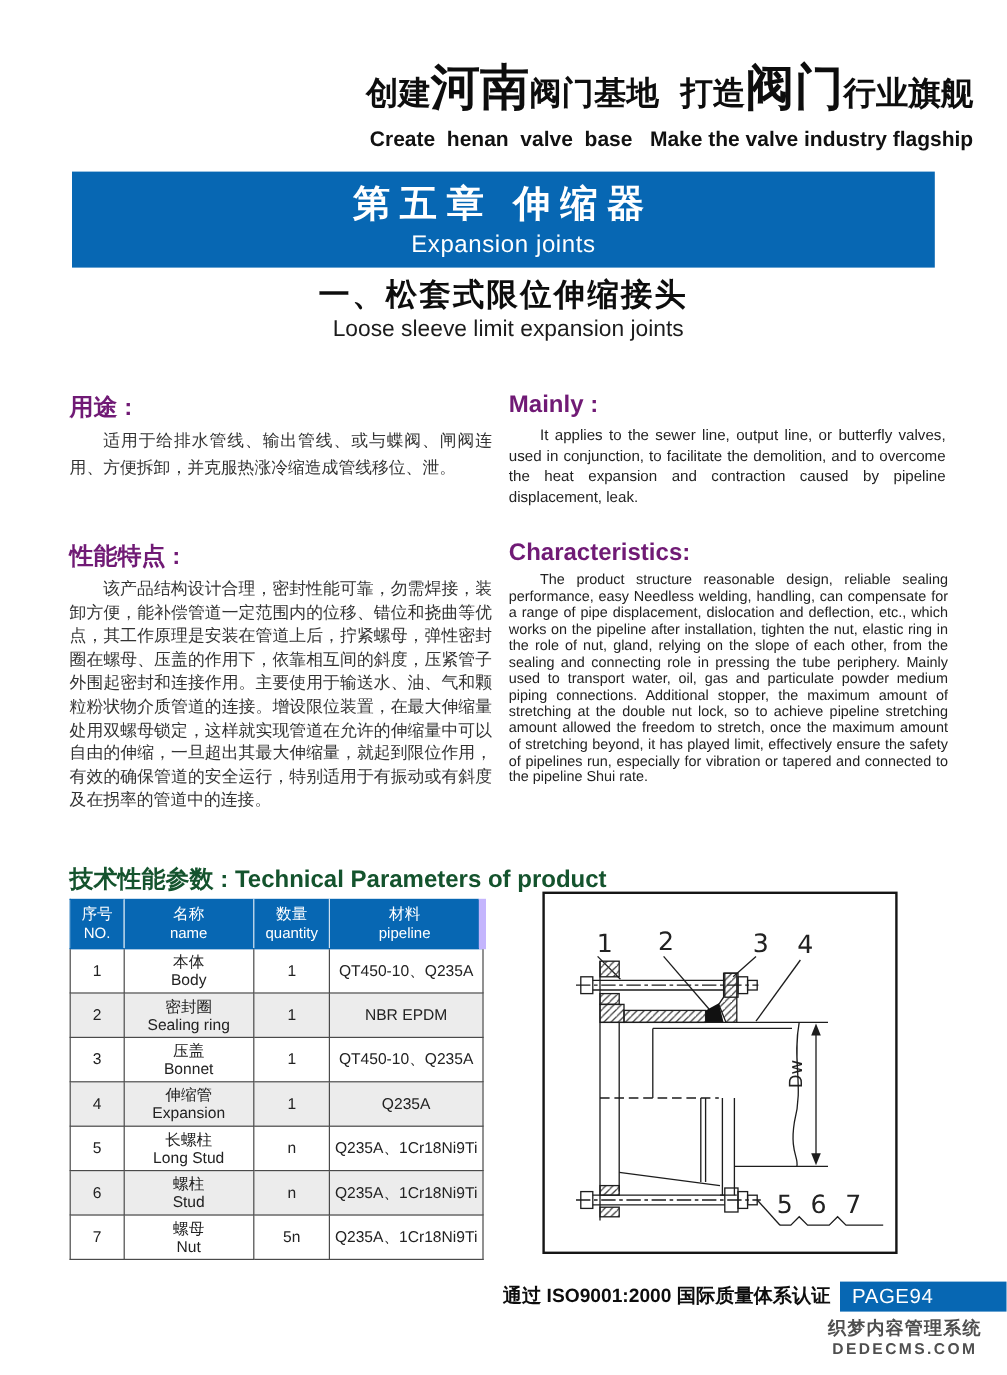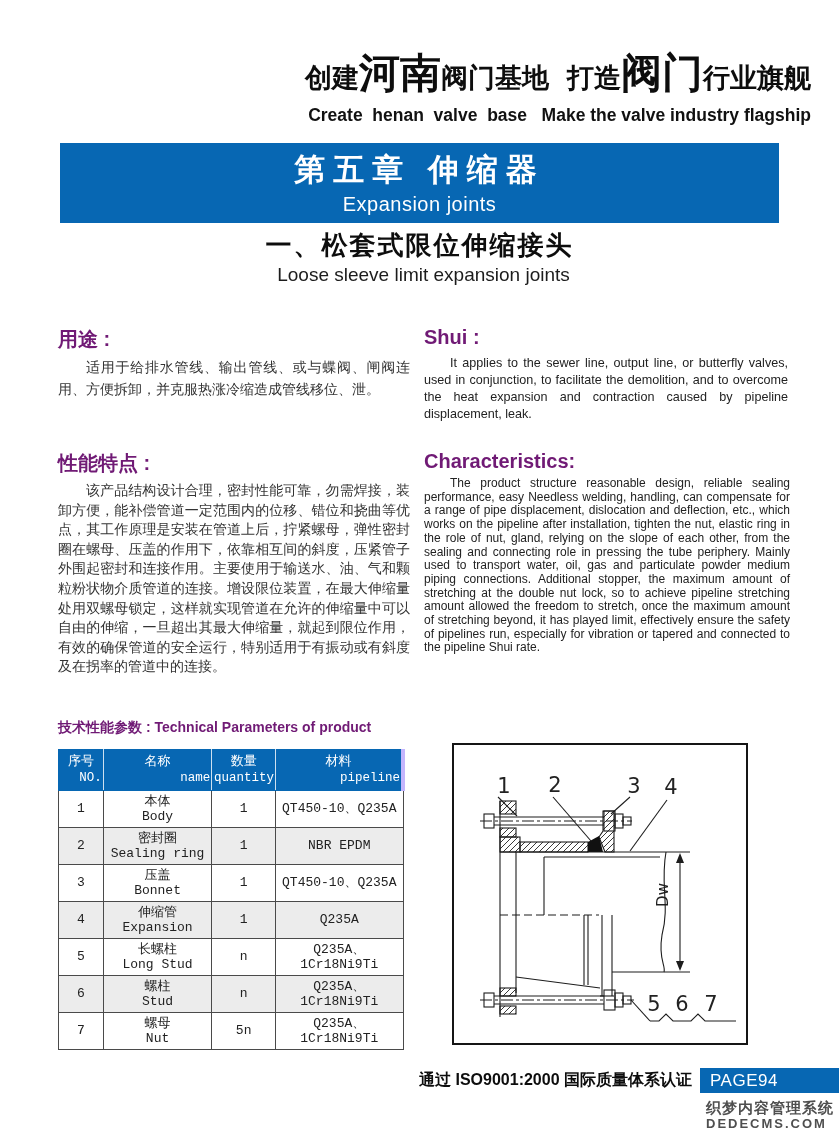--- a/index.html
+++ b/index.html
@@ -31,49 +31,49 @@
   .para-cn{position:absolute;margin:0;font-size:14px;color:#333;text-align:justify;
            text-indent:2em;}
   .para-en{position:absolute;margin:0;color:#222;text-align:justify;}
 
   .usage-cn-text{left:58px;top:356px;width:352px;line-height:22px;}
   .usage-en-text{left:424px;top:355px;width:364px;font-size:12.6px;line-height:17px;text-indent:26px;}
   .char-cn-text{left:58px;top:481px;width:352px;line-height:19.6px;}
   .char-en-text{left:424px;top:477px;width:366px;font-size:12px;line-height:13.7px;text-indent:26px;}
 
   
-  .params-title{position:absolute;left:58px;top:719px;margin:0;font-size:14px;
-                font-weight:bold;color:#701a75;}
+  .params-title{position:absolute;left:58px;top:719px;margin:0;font-size:20px;
+                font-weight:bold;color:#14532d;}
   .ptable{position:absolute;left:58px;top:749px;width:347px;border-collapse:collapse;
-          table-layout:fixed;font-family:Liberation Mono, monospace;}
+          table-layout:fixed;}
   .ptable th{background:#0767b3;color:#fff;font-weight:normal;font-size:13px;
              line-height:16px;padding:4px 1px;border:1px solid #0767b3;
              border-right:1px solid rgba(255,255,255,.8);}
-  .ptable th:last-child{border-right:4px solid #c4b5fd;}
-  .ptable th .en{font-size:12.5px;text-align:right;}
+  .ptable th:last-child{border-right:6px solid #c4b5fd;}
+  .ptable th .en{font-size:12.5px;}
   .ptable td{border:1px solid #4a4a4a;text-align:center;font-size:13px;color:#222;
              height:36px;padding:0 1px;line-height:15.5px;}
   .ptable tr.alt td{background:#ececec;}
   .c-no{width:13%;}.c-name{width:31.5%;}.c-qty{width:18.5%;}.c-mat{width:37%;}
 
   
   .diagram-box{position:absolute;left:452px;top:743px;width:296px;height:302px;
                border:2px solid #151515;box-sizing:border-box;background:#fff;}
   .dline{stroke:#1d1d1d;stroke-width:1.1;fill:none;}
   .dlabel{font-family:"DejaVu Sans",sans-serif;font-size:21px;fill:#222;}
 
   
   .cert-text{position:absolute;top:1070px;right:147px;margin:0;font-size:16px;
              color:#0d0d0d;font-weight:bold;}
   .page-badge{position:absolute;left:700px;top:1068px;width:139px;height:25px;
               box-sizing:border-box;background:#0767b3;color:#fff;font-size:17px;
               line-height:25px;padding-left:10px;letter-spacing:.5px;}
 
   
-  .watermark{position:absolute;right:5px;top:1100px;text-align:left;font-weight:bold;
+  .watermark{position:absolute;right:21px;top:1100px;text-align:center;font-weight:bold;
              color:#4f4f4f;line-height:16px;
              text-shadow:-1px -1px 0 #fff,1px -1px 0 #fff,-1px 1px 0 #fff,1px 1px 0 #fff;}
   .wm1{font-size:15px;letter-spacing:1px;}
   .wm2{font-size:13px;letter-spacing:2px;}
 </style>
 </head>
 <body>
 
 <div class="page">
 
@@ -88,21 +88,21 @@
     <div class="banner-cn">第五章  伸缩器</div>
     <div class="banner-en">Expansion joints</div>
   </div>
 
   <h2 class="sec-cn">一、松套式限位伸缩接头</h2>
   <h3 class="sec-en">Loose sleeve limit expansion joints</h3>
 
   <h4 class="h-blue" style="left:58px;top:326px;">用途 :</h4>
   <p class="para-cn usage-cn-text">适用于给排水管线、输出管线、或与蝶阀、闸阀连用、方便拆卸，并克服热涨冷缩造成管线移位、泄。</p>
 
-  <h4 class="h-blue" style="left:424px;top:326px;">Shui :</h4>
+  <h4 class="h-blue" style="left:424px;top:326px;">Mainly :</h4>
   <p class="para-en usage-en-text">It applies to the sewer line, output line, or butterfly valves, used in conjunction, to facilitate the demolition, and to overcome the heat expansion and contraction caused by pipeline displacement, leak.</p>
 
   <h4 class="h-blue" style="left:58px;top:450px;">性能特点 :</h4>
   <p class="para-cn char-cn-text">该产品结构设计合理，密封性能可靠，勿需焊接，装卸方便，能补偿管道一定范围内的位移、错位和挠曲等优点，其工作原理是安装在管道上后，拧紧螺母，弹性密封圈在螺母、压盖的作用下，依靠相互间的斜度，压紧管子外围起密封和连接作用。主要使用于输送水、油、气和颗粒粉状物介质管道的连接。增设限位装置，在最大伸缩量处用双螺母锁定，这样就实现管道在允许的伸缩量中可以自由的伸缩，一旦超出其最大伸缩量，就起到限位作用，有效的确保管道的安全运行，特别适用于有振动或有斜度及在拐率的管道中的连接。</p>
 
   <h4 class="h-blue" style="left:424px;top:450px;">Characteristics:</h4>
   <p class="para-en char-en-text">The product structure reasonable design, reliable sealing performance, easy Needless welding, handling, can compensate for a range of pipe displacement, dislocation and deflection, etc., which works on the pipeline after installation, tighten the nut, elastic ring in the role of nut, gland, relying on the slope of each other, from the sealing and connecting role in pressing the tube periphery. Mainly used to transport water, oil, gas and particulate powder medium piping connections. Additional stopper, the maximum amount of stretching at the double nut lock, so to achieve pipeline stretching amount allowed the freedom to stretch, once the maximum amount of stretching beyond, it has played limit, effectively ensure the safety of pipelines run, especially for vibration or tapered and connected to the pipeline Shui rate.</p>
 
   <h4 class="params-title">技术性能参数 : Technical Parameters of product</h4>
 

